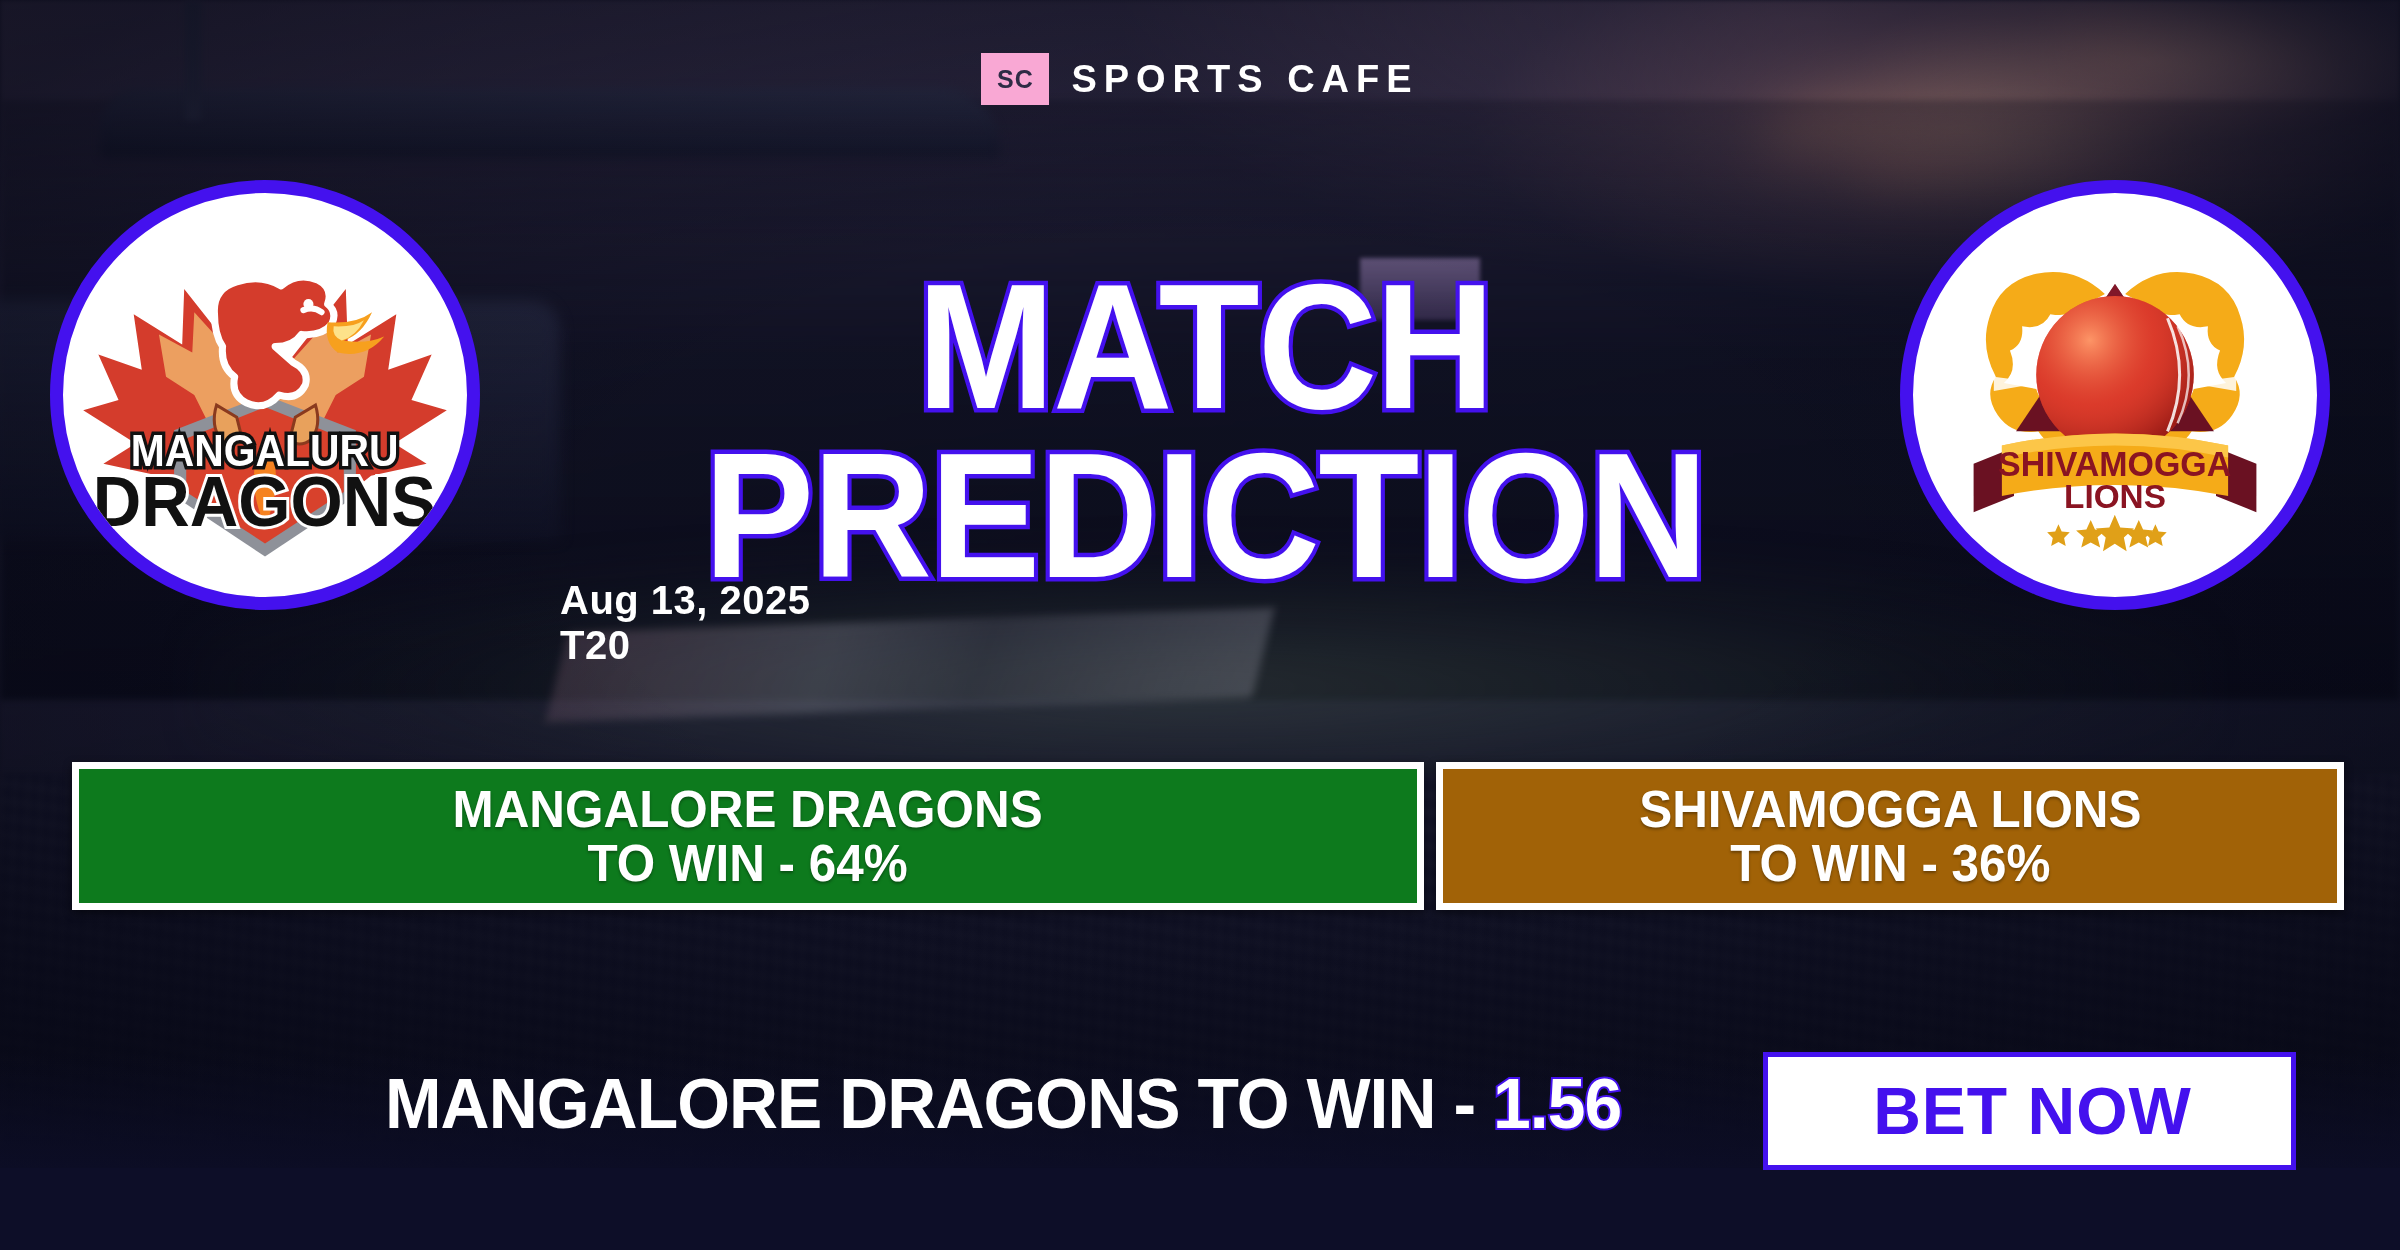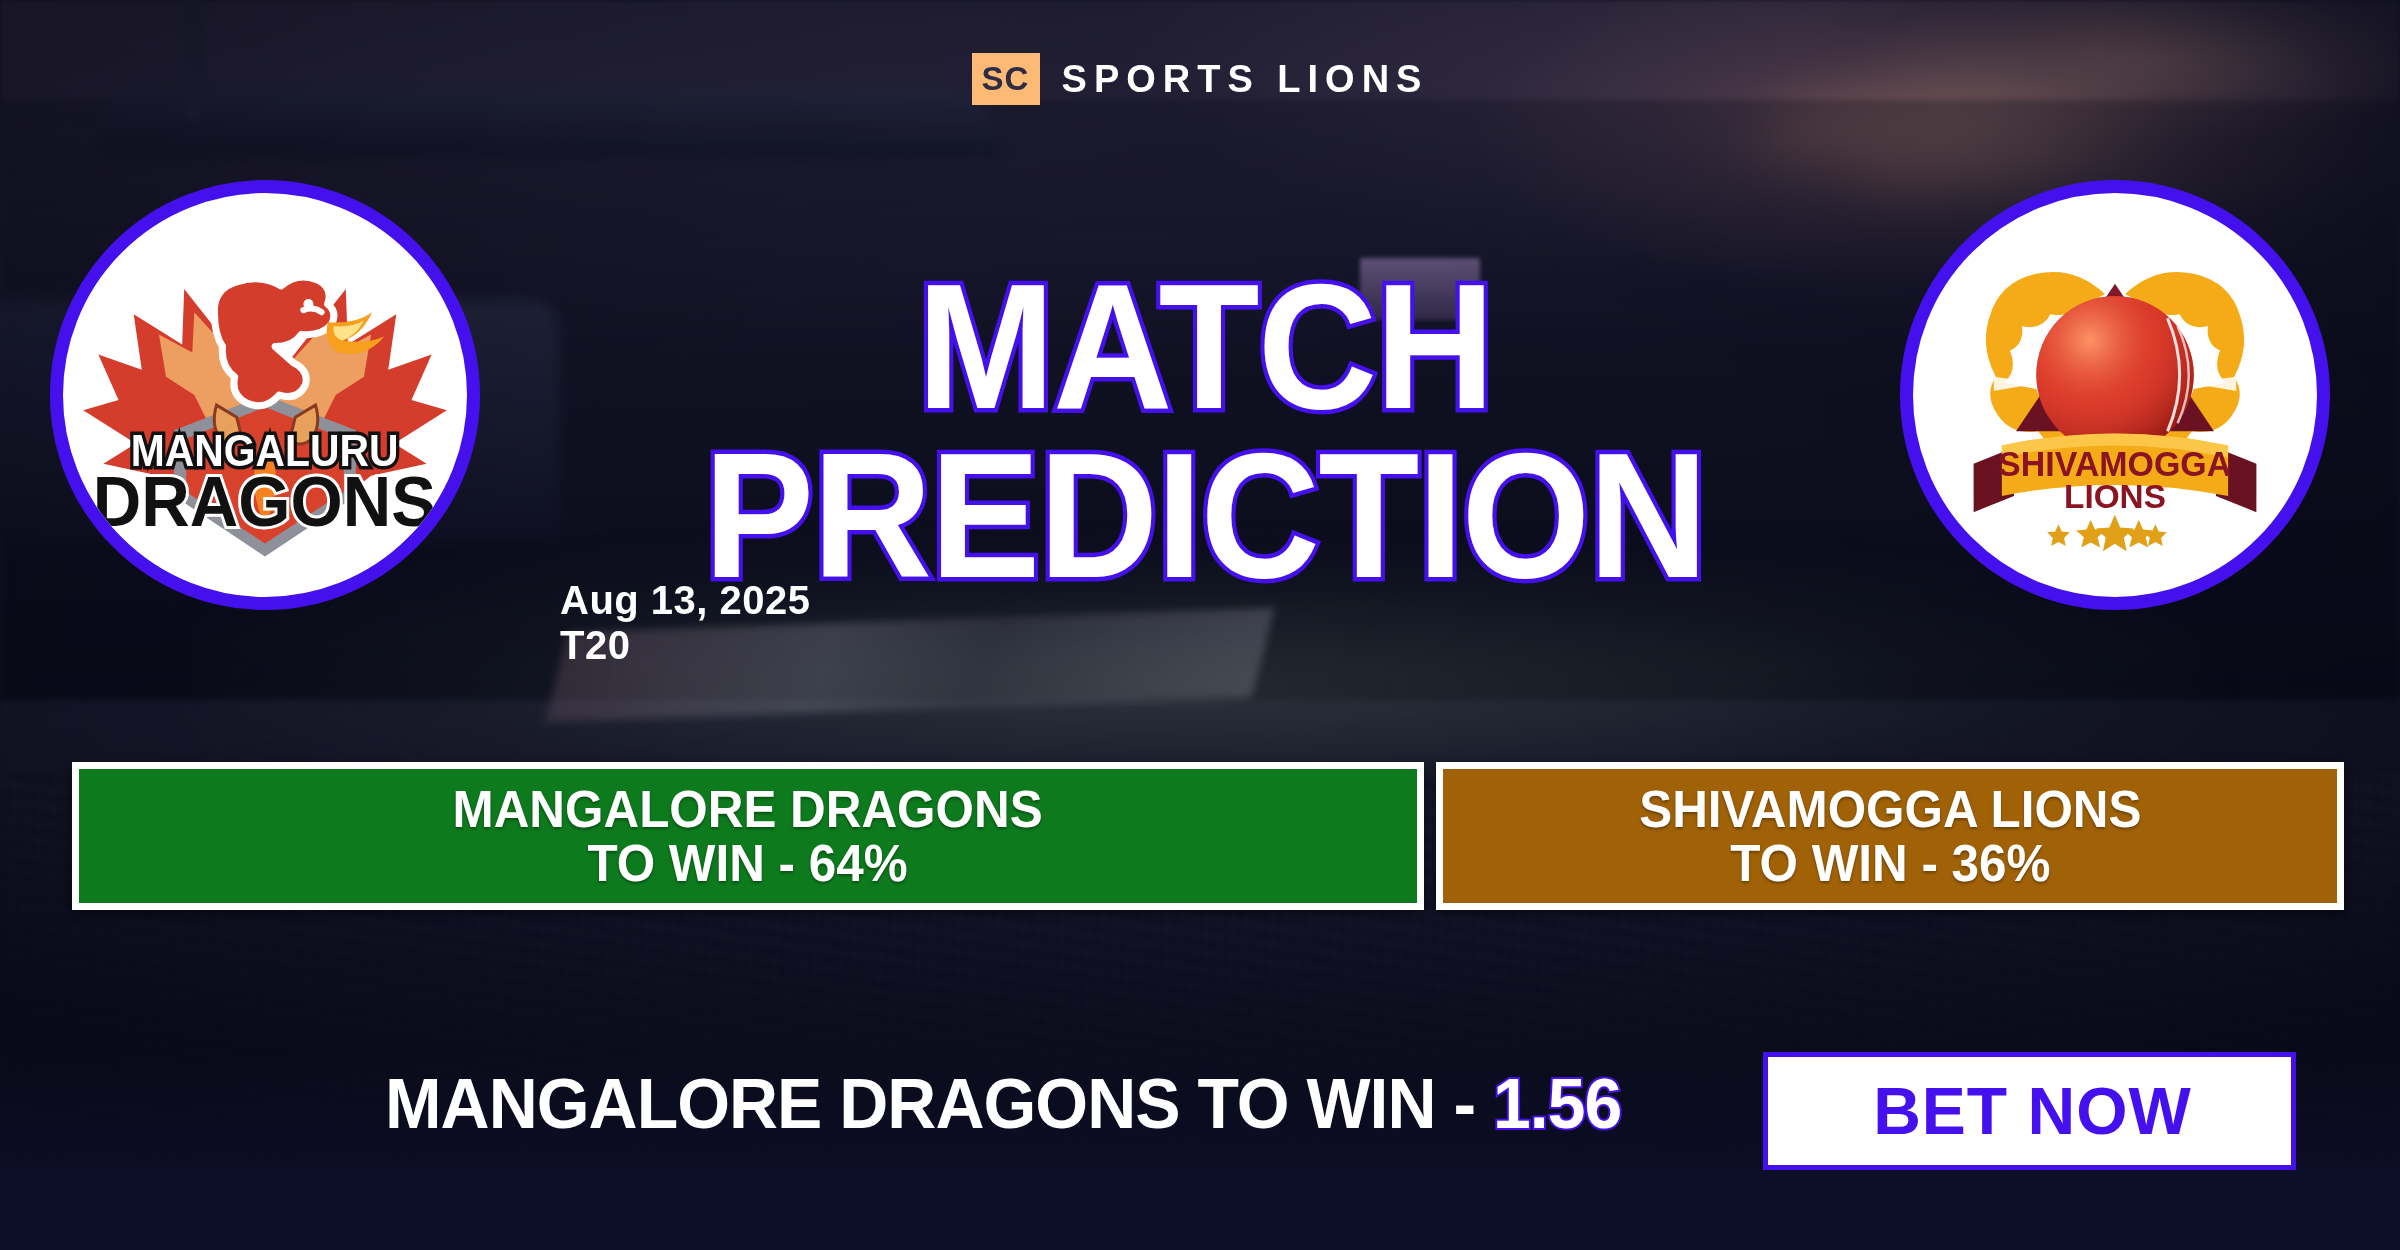--- a/index.html
+++ b/index.html
@@ -80,22 +80,22 @@
     position:absolute;left:0;bottom:78px;width:100%;height:120px;
     background:linear-gradient(180deg,rgba(13,14,40,0),rgba(13,14,40,.85));
   }
 
   
   .brand{
     position:absolute;left:0;top:48px;width:100%;height:62px;
     display:flex;align-items:center;justify-content:center;gap:22px;z-index:6;
   }
   .brand-mark{
-    width:68px;height:52px;background:#fdba74;display:flex;align-items:center;justify-content:center;
-    color:#2e2b45;font-weight:bold;font-size:33px;letter-spacing:1px;
+    width:68px;height:52px;background:#f9a8d4;display:flex;align-items:center;justify-content:center;
+    color:#2e2b45;font-weight:bold;font-size:25px;letter-spacing:1px;
     font-family:"Liberation Sans", sans-serif;
   }
   .brand-name{
     color:#ffffff;font-size:38px;font-weight:bold;letter-spacing:7px;
   }
 
   
   .logo-wrap{
     position:absolute;top:180px;width:430px;height:430px;border-radius:50%;
     background:#ffffff;border:13px solid #4411ee;z-index:6;
@@ -182,21 +182,21 @@
     <div class="boards"></div>
     <div class="niumboard"></div>
     <div class="crowd"></div>
     <div class="bg-vig"></div>
     <div class="bottom-band2"></div>
     <div class="bottom-band"></div>
   </div>
 
   <div class="brand">
     <div class="brand-mark">SC</div>
-    <div class="brand-name">SPORTS LIONS</div>
+    <div class="brand-name">SPORTS CAFE</div>
   </div>
 
   <div class="logo-wrap logo-left">
     <svg viewBox="0 0 400 400">
 
       <path d="M195 190 L120 95 L118 150 L70 120 L78 175 L35 160 L55 205 L20 215 L72 248 L40 268 L95 280 L120 300 L170 272 Z" fill="#d43c2c"></path>
       <path d="M195 190 L130 118 L128 158 L95 140 L102 182 L130 200 L150 240 L175 260 Z" fill="#f0b06a" opacity=".85"></path>
       <path d="M205 190 L280 95 L282 150 L330 120 L322 175 L365 160 L345 205 L380 215 L328 248 L360 268 L305 280 L280 300 L230 272 Z" fill="#d43c2c"></path>
       <path d="M205 190 L270 118 L272 158 L305 140 L298 182 L270 200 L250 240 L225 260 Z" fill="#f0b06a" opacity=".85"></path>
 

